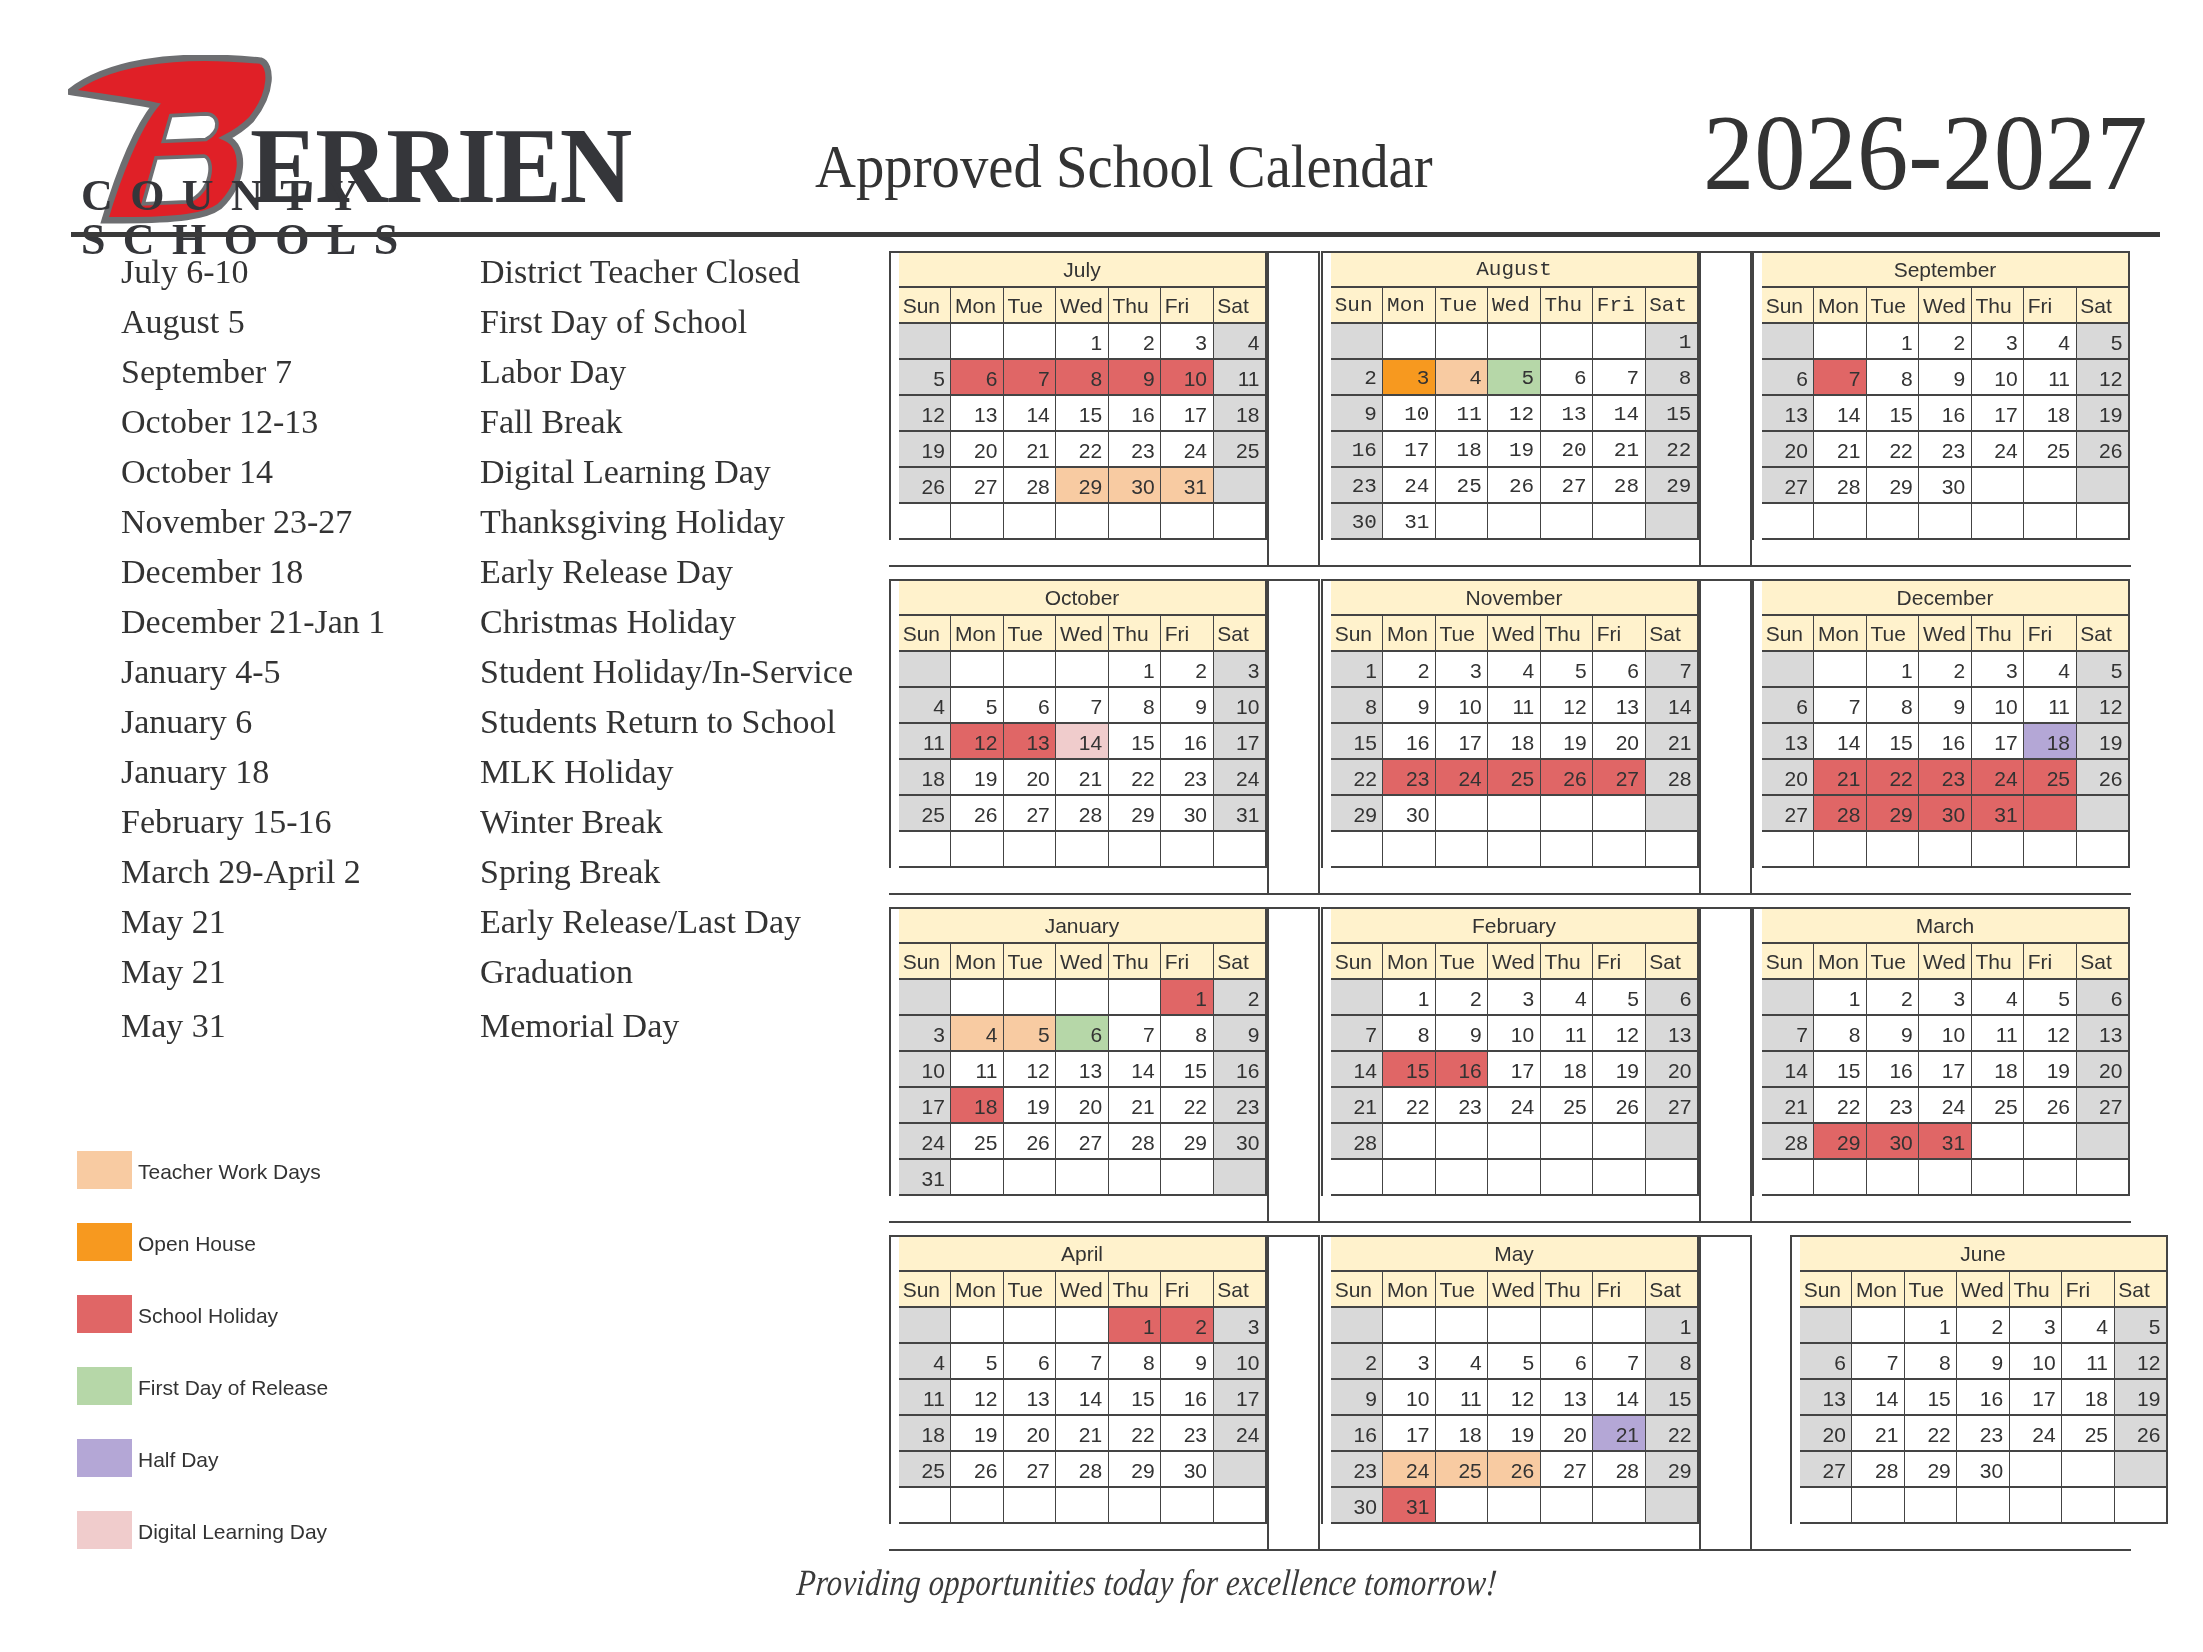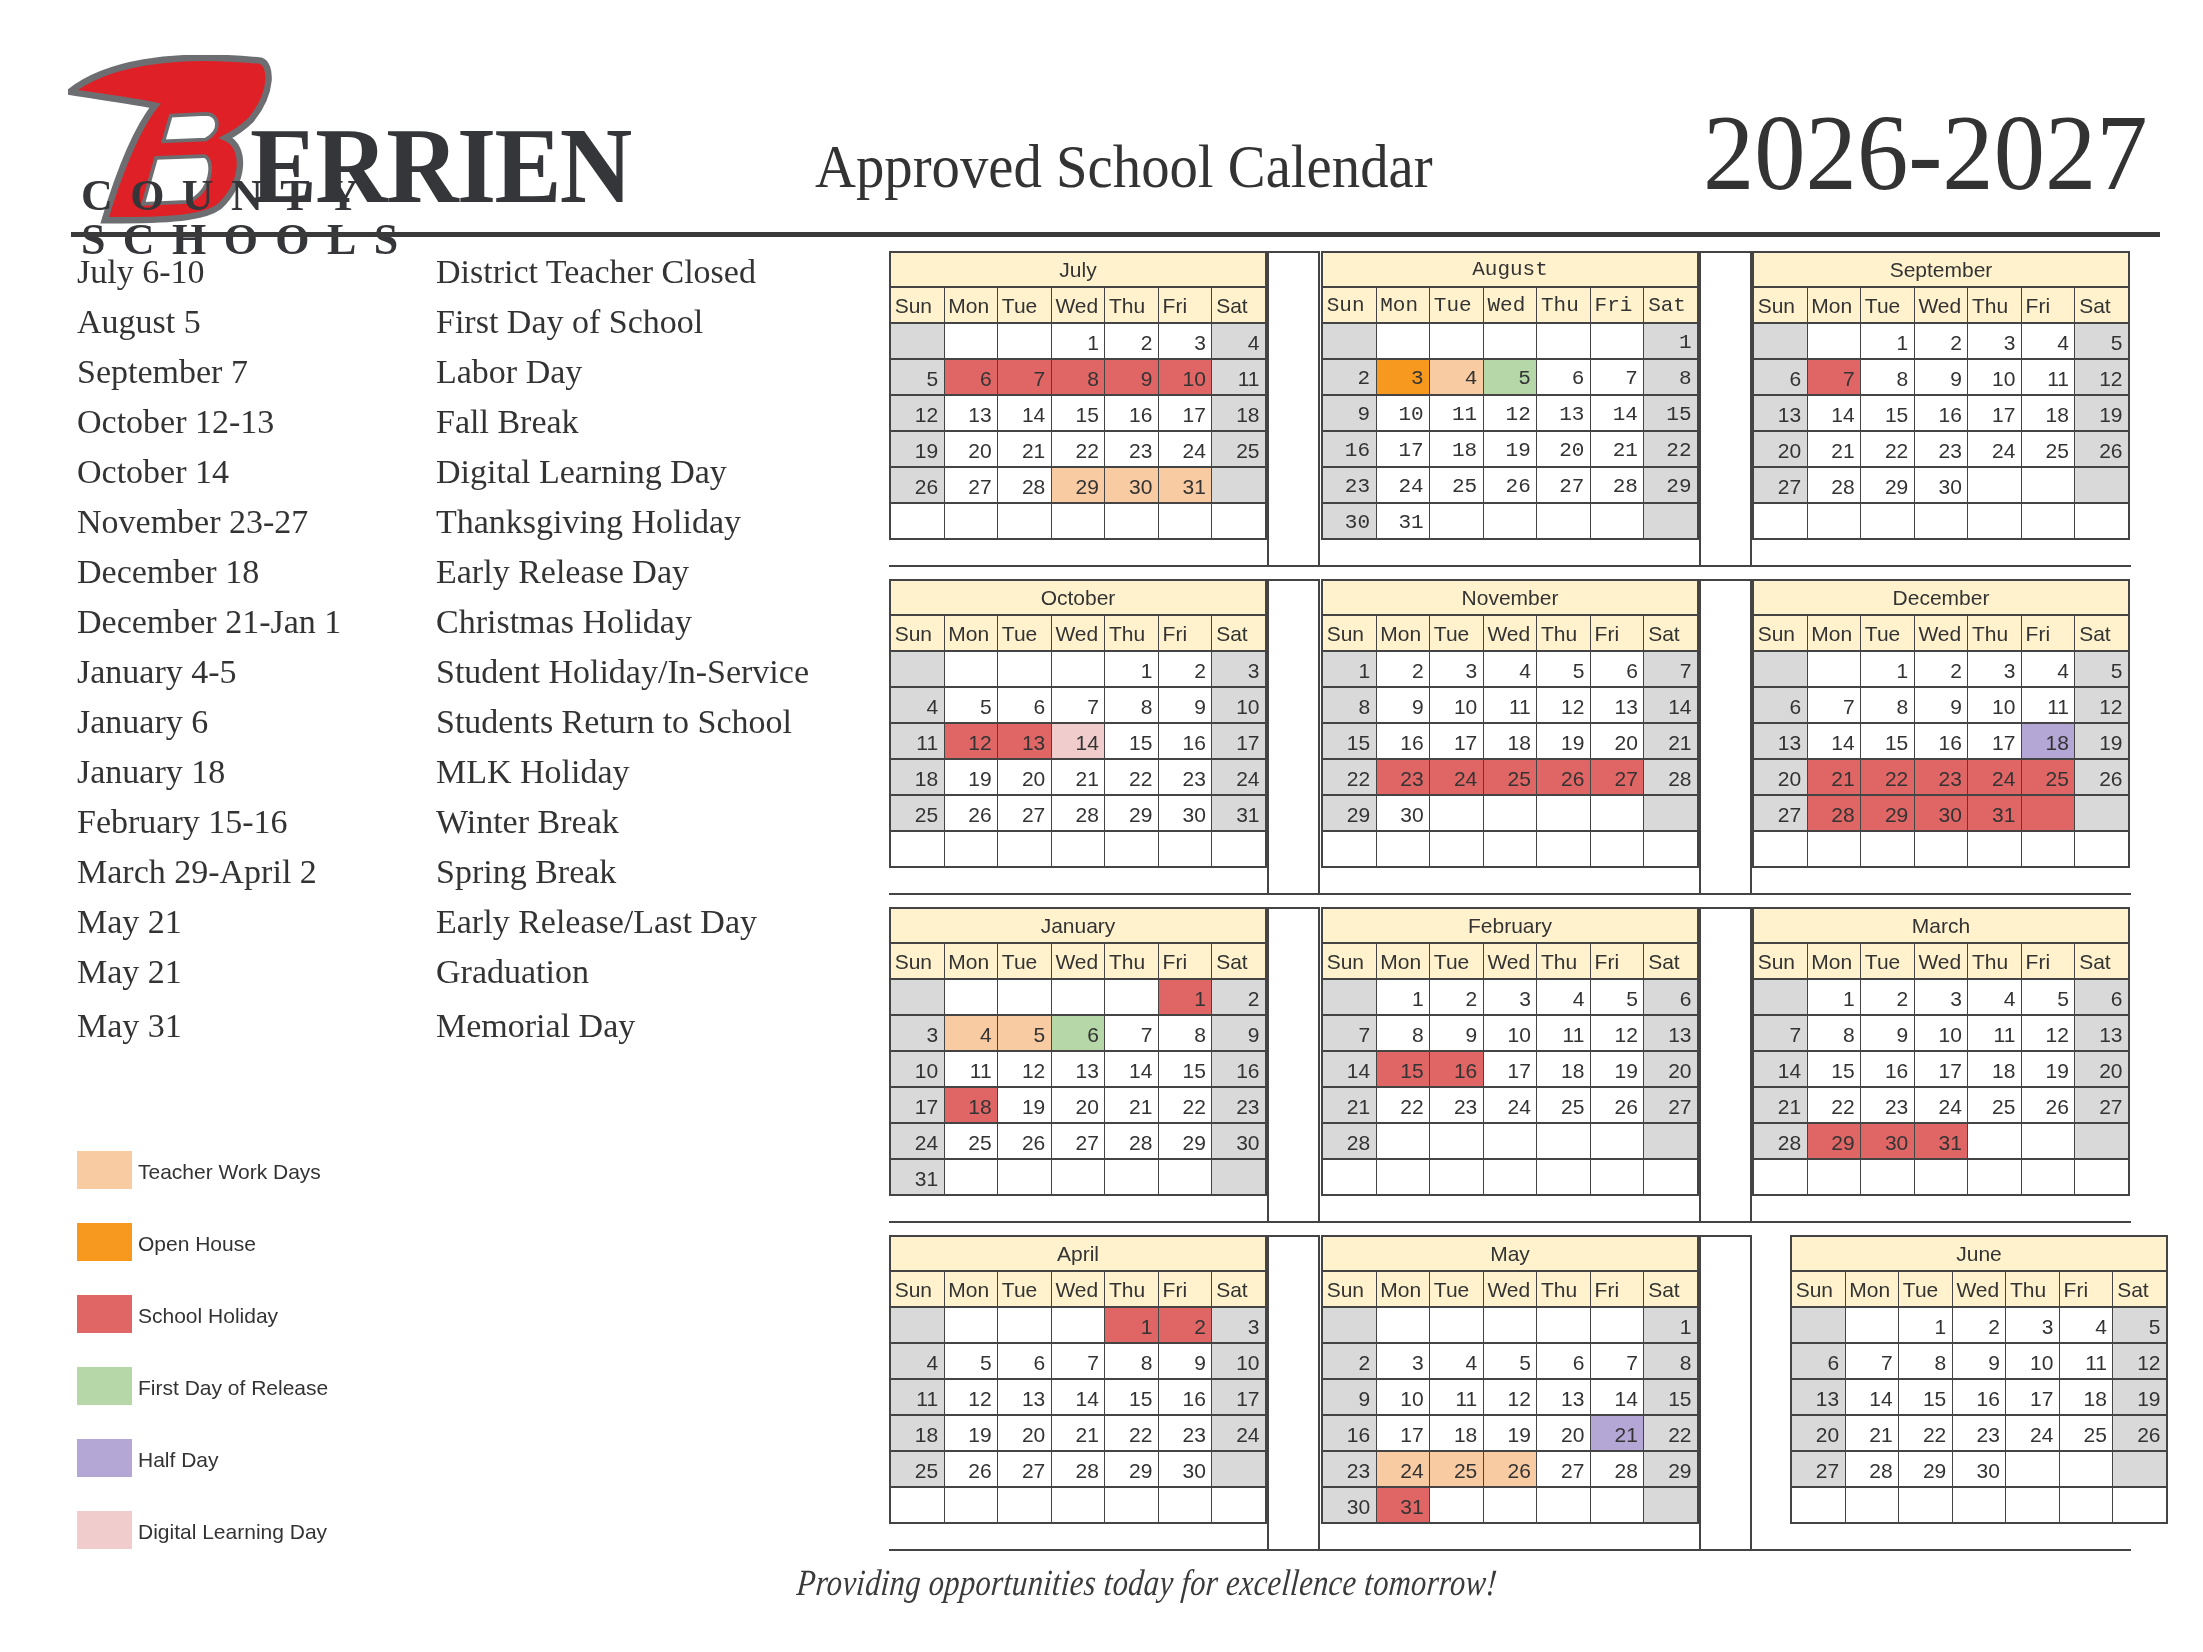--- a/index.html
+++ b/index.html
@@ -9,33 +9,33 @@
   .logo { position: absolute; left: 68px; top: 55px; width: 606px; height: 170px; }
   .logo svg { position: absolute; left: 0; top: 0; }
   .logo-word { position: absolute; left: 182px; top: 57px; font-family: "Liberation Serif", serif; font-weight: bold; font-size: 108px; line-height: 1; color: #35363a; letter-spacing: -1.8px; transform: scaleX(0.93); transform-origin: left top; }
   .logo-sub { position: absolute; left: 13px; top: 119px; font-family: "Liberation Serif", serif; font-weight: bold; font-size: 44px; line-height: 1; color: #35363a; letter-spacing: 17.4px; }
 
   .title { position: absolute; left: 815px; top: 136px; font-family: "Liberation Serif", serif; font-size: 61px; line-height: 1; color: #333333; transform: scaleX(0.93); transform-origin: left top; }
   .year { position: absolute; left: 1703px; top: 99px; font-family: "Liberation Serif", serif; font-size: 108px; line-height: 1; color: #333333; transform: scaleX(0.95); transform-origin: left top; }
   .rule { position: absolute; left: 71px; top: 232px; width: 2089px; height: 4.6px; background: #3a3a3a; }
 
   .events { position: absolute; left: 77px; top: 253px; width: 790px; }
-  .event-row { position: relative; height: 50px; font-family: "Liberation Serif", serif; font-size: 34px; color: #333333; }
+  .event-row { position: relative; height: 50px; font-family: "Liberation Serif", serif; font-size: 34px; color: #333333; margin-left: 44px; }
   .event-date { position: absolute; left: 0; top: 0; white-space: nowrap; }
   .event-name { position: absolute; left: 359px; top: 0; white-space: nowrap; }
   .event-row.last { margin-top: 3.7px; }
 
   .legend { position: absolute; left: 77px; top: 1151px; }
   .legend-item { position: relative; height: 72px; }
   .swatch { position: absolute; left: 0; top: 0; width: 55px; height: 38px; }
   .legend-label { position: absolute; left: 61px; top: 9.2px; font-size: 21px; color: #333333; white-space: nowrap; }
 
   .cal { position: absolute; left: 889px; top: 251px; width: 1242px; }
   .cal-band { position: relative; height: 328px; }
-  .month { position: absolute; top: 0; width: 378px; border: 2.8px solid #444; border-bottom: none; }
+  .month { position: absolute; top: 0; width: 378px; border: 2.8px solid #444; border-bottom: none; padding-left: 8px; }
   .month-title { height: 35px; background: #fff2cc; border-bottom: 2.8px solid #444; text-align: center; font-size: 21px; line-height: 34px; color: #333333; }
   .dow-row, .week-row { display: flex; }
   .dow { flex: 1; height: 36px; background: #fff2cc; border-right: 1.8px solid #444; border-bottom: 2.8px solid #444; font-size: 21px; line-height: 35px; padding-left: 3.7px; color: #333333; white-space: nowrap; overflow: hidden; }
   .dow:last-child, .day:last-child { border-right: none; }
   .day { flex: 1; height: 36px; background: #ffffff; border-right: 1.8px solid #444; border-bottom: 2.8px solid #444; font-size: 21px; line-height: 37px; text-align: right; padding-right: 5.5px; color: #333333; }
   .day.wk { background: #d9d9d9; }
   .day.holiday { background: #e06666; }
   .day.teacher { background: #f8cba2; }
   .day.openhouse { background: #f7991f; }
   .day.firstsem { background: #b6d7a8; }

